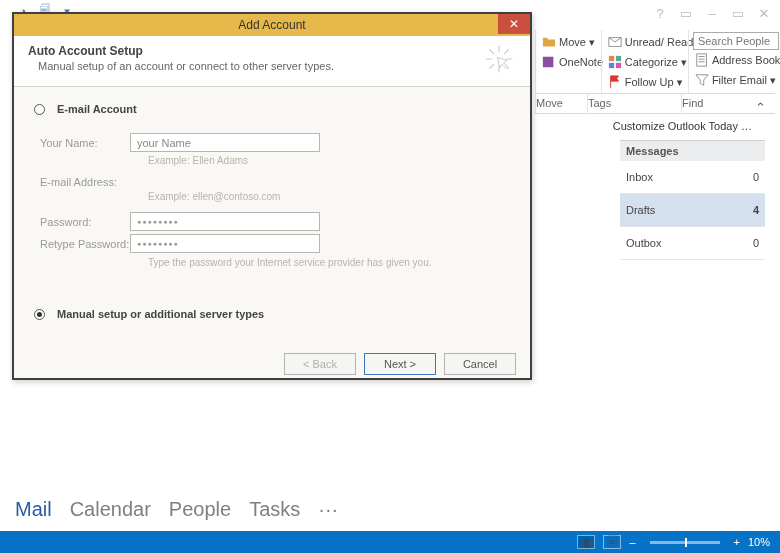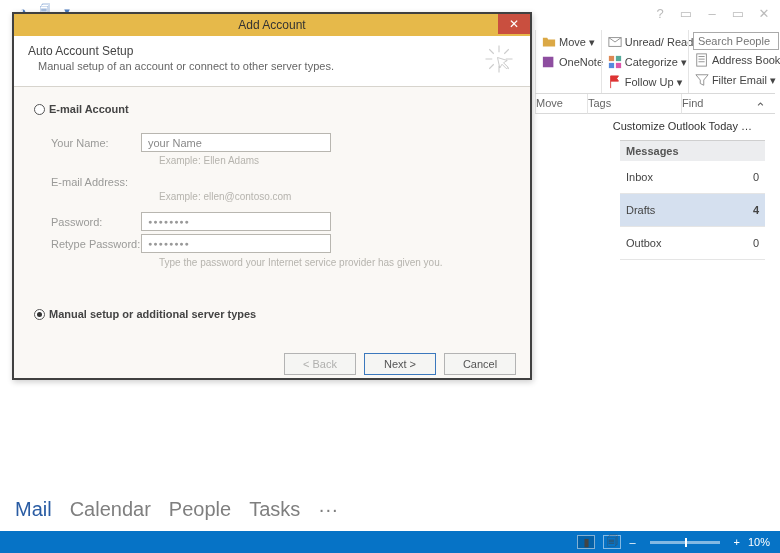--- a/index.html
+++ b/index.html
@@ -22,25 +22,25 @@
 
 .winctrls{position:absolute;right:6px;top:4px;display:flex;gap:6px}
 .winctrls span{width:20px;height:18px;display:flex;align-items:center;justify-content:center;color:#bbb;font-size:13px}
 .expand{position:absolute;right:14px;top:100px;color:#666;font-size:13px}
 
 .dialog{position:absolute;left:12px;top:12px;width:520px;height:368px;border:2px solid #404040;background:#faf8f5;box-shadow:1px 2px 6px rgba(0,0,0,0.2)}
 .dlg-title{background:#e6b94a;height:22px;display:flex;align-items:center;justify-content:center;position:relative}
 .dlg-title span{color:#333;font-size:12px}
 .dlg-close{position:absolute;right:0;top:0;width:32px;height:20px;background:#c94f3f;color:#fff;display:flex;align-items:center;justify-content:center;font-size:12px}
 .dlg-header{background:#fff;padding:8px 14px 14px 14px;border-bottom:1px solid #d7d4cd;position:relative}
-.dlg-header .ttl{font-weight:normal;color:#444;font-size:12px}
+.dlg-header .ttl{font-weight:bold;color:#444;font-size:12px}
 .dlg-header .sub{color:#666;font-size:11px;margin-left:10px;margin-top:2px}
 .cursor-icon{position:absolute;right:16px;top:8px;width:30px;height:30px;color:#bbb}
 .dlg-body{padding:16px 20px}
-.radio-row{display:flex;align-items:center;gap:4px;margin-bottom:18px}
+.radio-row{display:flex;align-items:center;gap:12px;margin-bottom:18px}
 .radio{width:11px;height:11px;border:1px solid #555;border-radius:50%;display:inline-block;background:#fff}
 .radio.checked::after{content:"";display:block;width:5px;height:5px;background:#333;border-radius:50%;margin:2px}
 .field-row{display:flex;align-items:center;margin-bottom:3px}
 .field-label{width:90px;color:#9a9a98;font-size:11px}
 .field-input{width:190px;height:19px;border:1px solid #b8b6b0;padding:0 6px;background:#fff;color:#888;font-size:11px}
 .field-example{margin-left:108px;color:#b6b4ae;font-size:10px;margin-bottom:10px}
 .dlg-footer{position:absolute;bottom:3px;right:14px;display:flex;gap:8px}
 .btn{width:72px;height:22px;border:1px solid #b3b3b3;background:#f5f5f3;color:#555;display:flex;align-items:center;justify-content:center;font-size:11px}
 .btn.disabled{color:#b0b0ae}
 .btn.primary{border:1.5px solid #3b78bd}
@@ -169,21 +169,21 @@
         <path d="M20 2v9M20 29v9M2 20h9M29 20h9M7 7l6 6M27 27l6 6M33 7l-6 6M7 33l6-6" stroke="#ccc" stroke-width="1.5"></path>
         <path d="M18 18l3 14 3-5 6 6 2-2-6-6 5-3z" fill="#fff" stroke="#bbb"></path>
       </svg>
   </div>
   <div class="dlg-body">
     <div class="radio-row">
       <span class="radio"></span>
       <b>E-mail Account</b>
     </div>
 
-    <div style="margin-left:17px">
+    <div style="margin-left:6px">
       <div class="field-row">
         <div class="field-label">Your Name:</div>
         <input class="field-input" value="your Name" style="">
       </div>
       <div class="field-example">Example: Ellen Adams</div>
 
       <div class="field-row">
         <div class="field-label">E-mail Address:</div>
       </div>
       <div class="field-example">Example: ellen@contoso.com</div>

